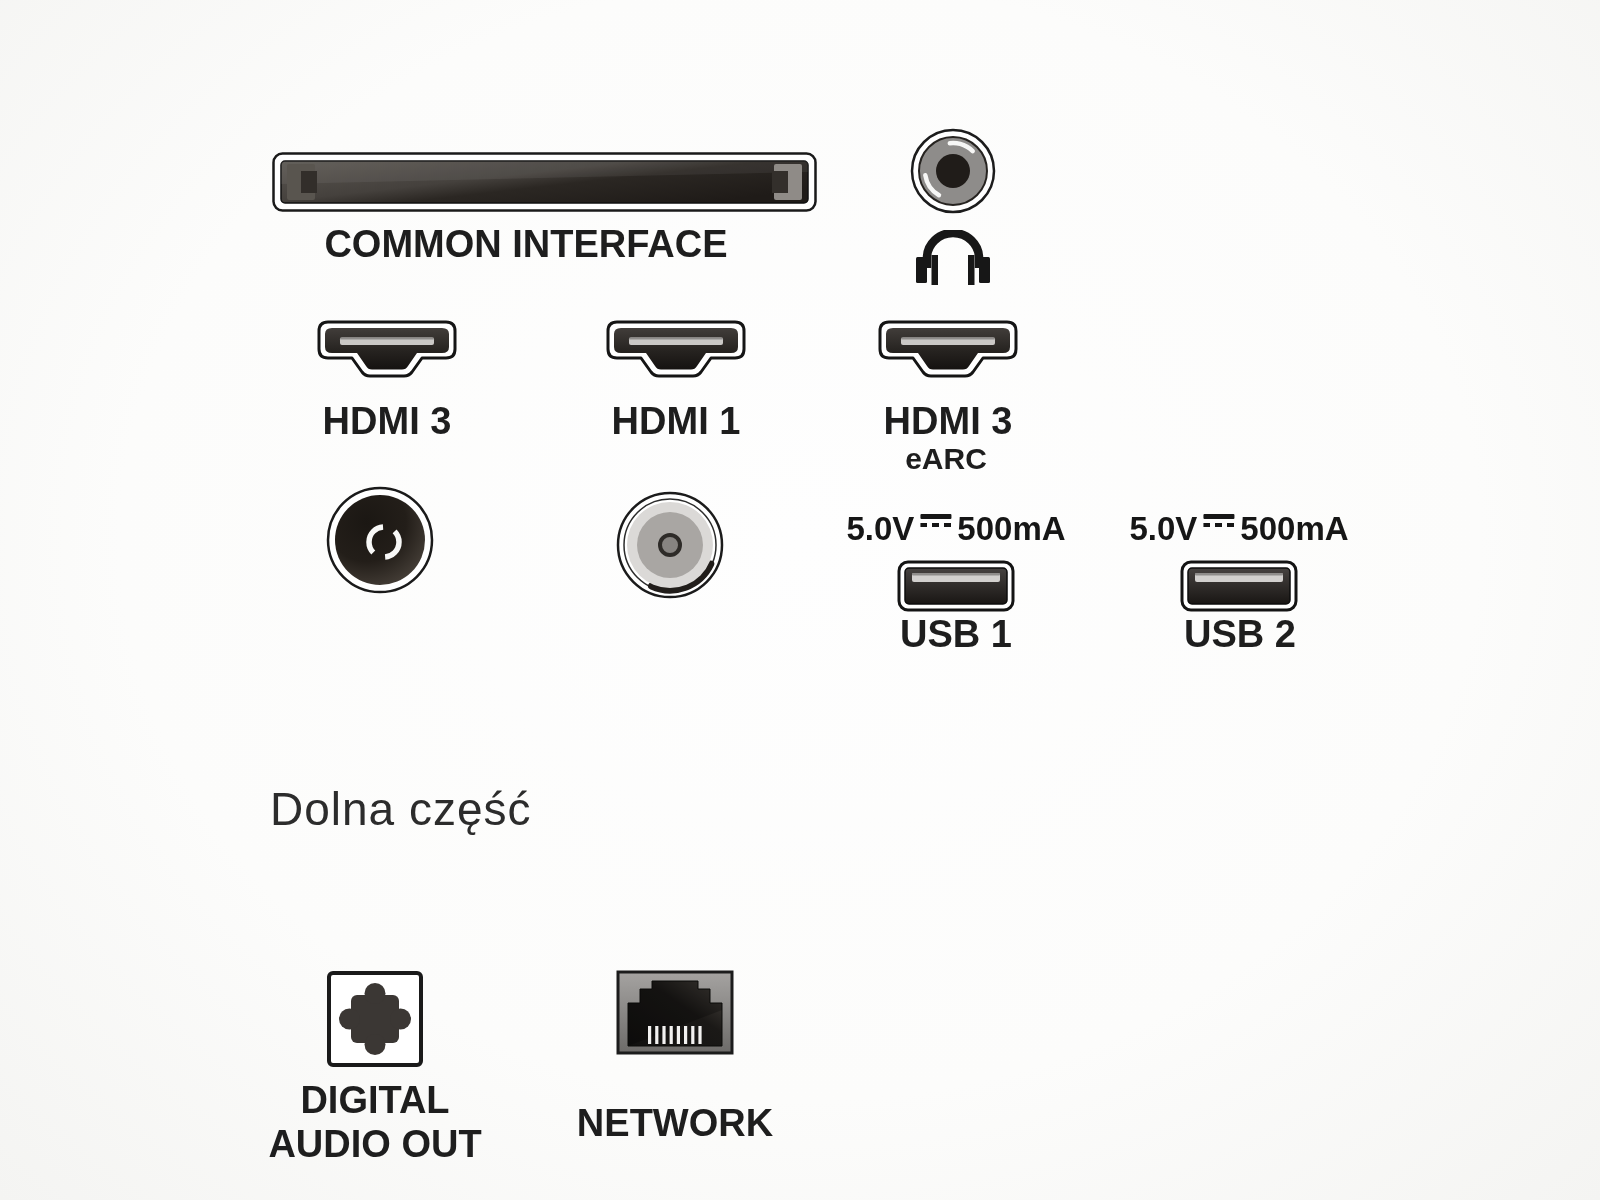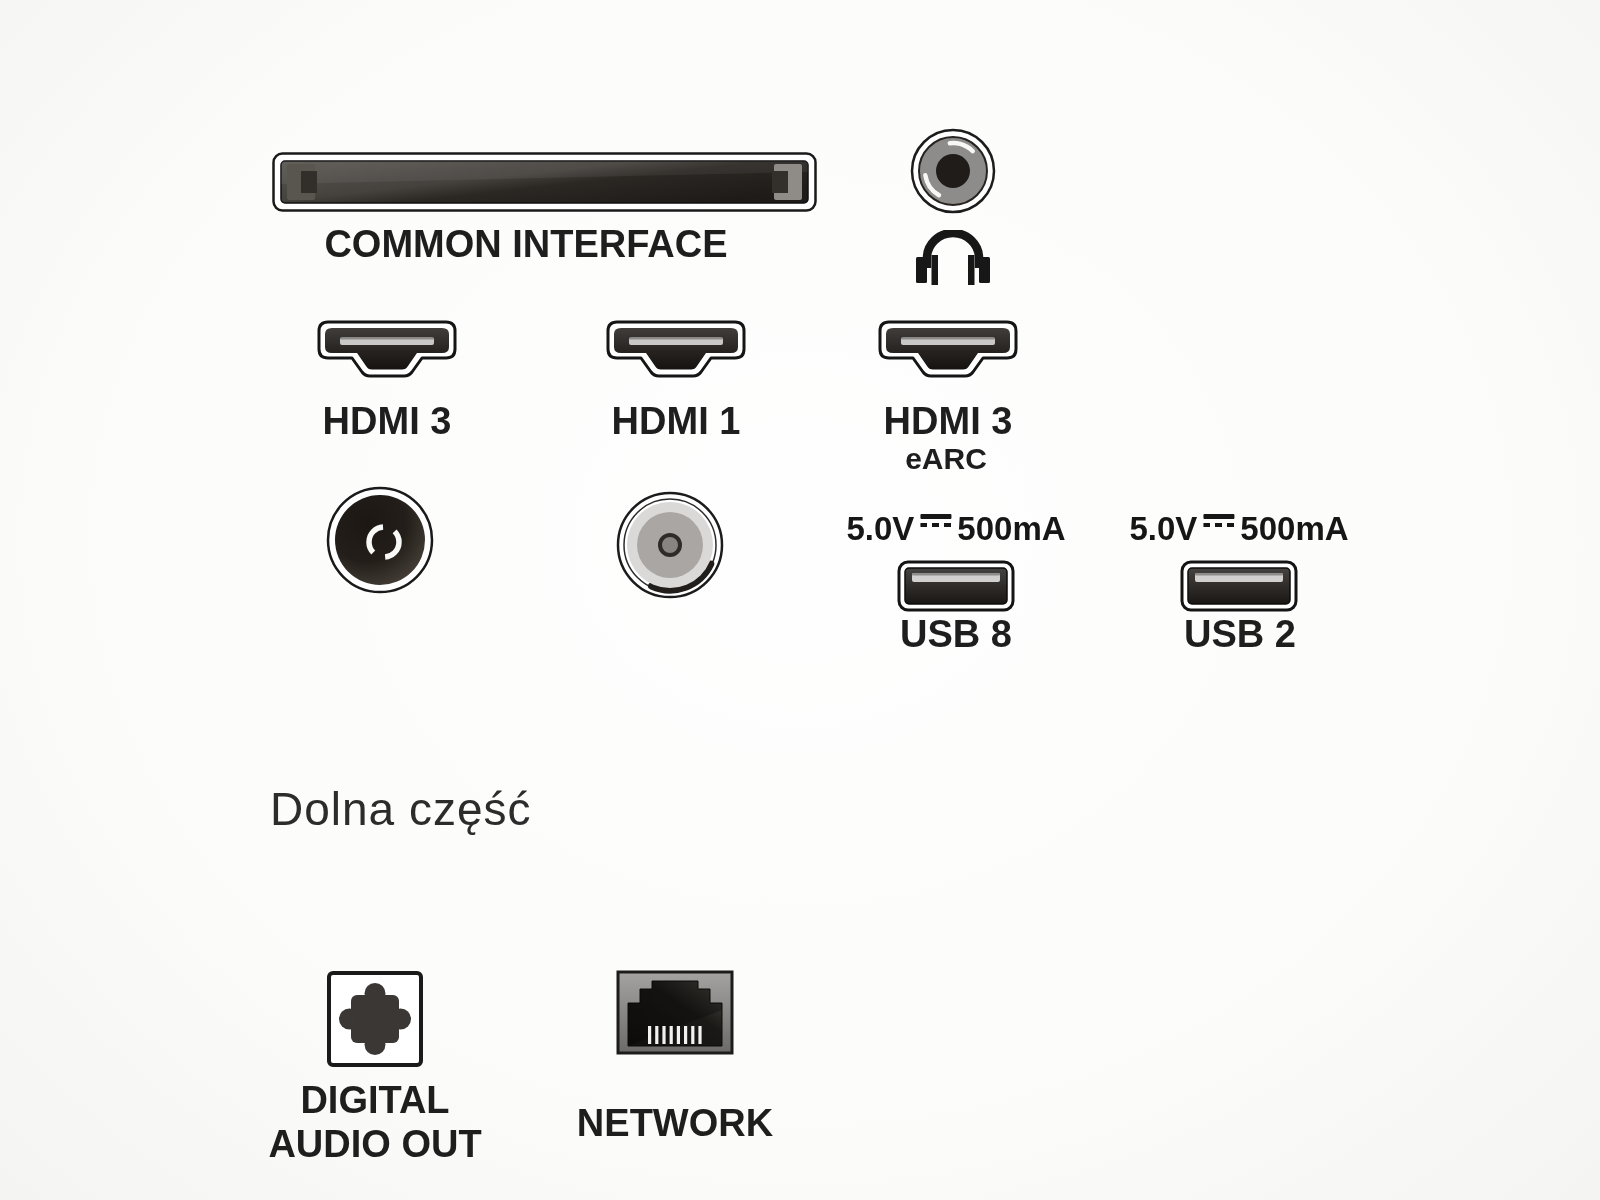--- a/index.html
+++ b/index.html
@@ -147,21 +147,21 @@
         <span class="dc-dashed"></span>
     </span>
     <span>500mA</span>
   </div>
   <svg class="abs" style="left:897px;top:560px" width="118" height="52" viewBox="0 0 118 52">
     <rect x="2" y="2" width="114" height="48" rx="9" fill="#ffffff" stroke="#141414" stroke-width="3"></rect>
     <rect x="8" y="8" width="102" height="36" rx="4" fill="url(#usbGrad)" stroke="#0c0c0c" stroke-width="1.5"></rect>
     <rect x="15" y="13" width="88" height="9" rx="2" fill="#d2d0ce"></rect>
     <rect x="15" y="13" width="88" height="2.5" rx="1" fill="#8f8d8b"></rect>
   </svg>
-  <div class="port-label" style="left:956px;top:615px">USB 8</div>
+  <div class="port-label" style="left:956px;top:615px">USB 1</div>
 
   <div class="rating" style="left:1239px;top:512px">
     <span>5.0V</span>
     <span class="dc-symbol">
       <span class="dc-solid"></span>
         <span class="dc-dashed"></span>
     </span>
     <span>500mA</span>
   </div>
   <svg class="abs" style="left:1180px;top:560px" width="118" height="52" viewBox="0 0 118 52">

